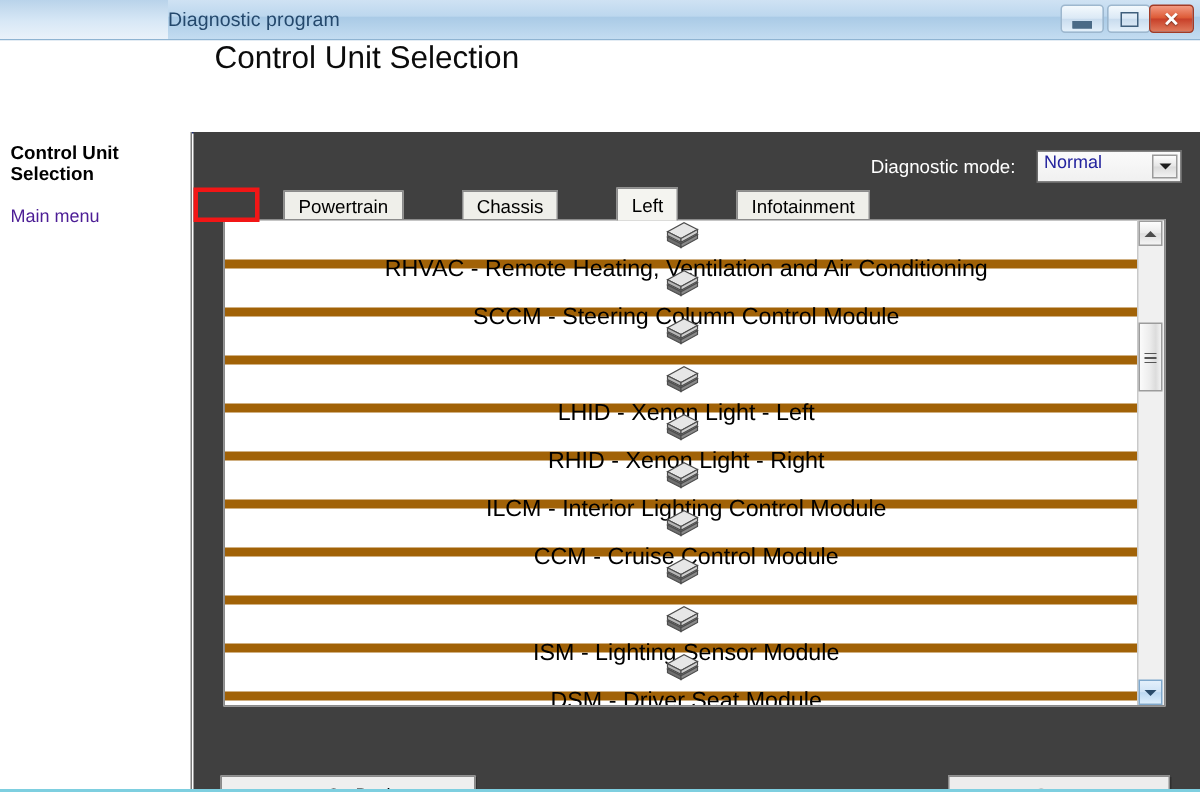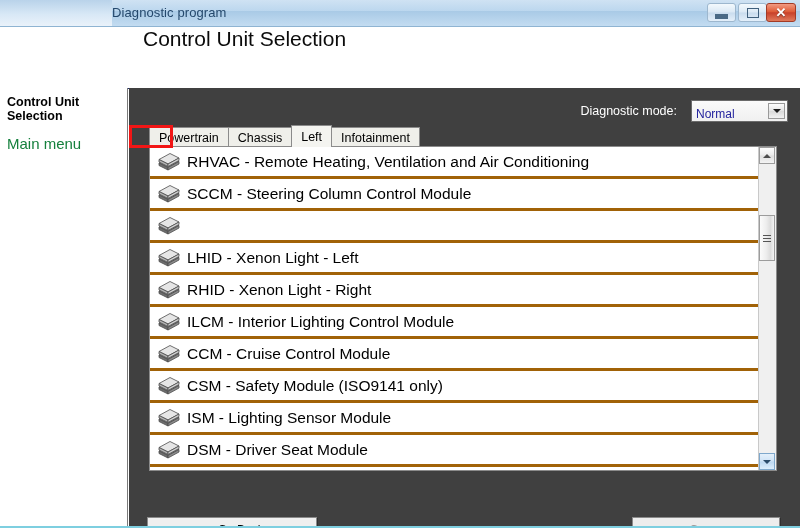--- a/index.html
+++ b/index.html
@@ -122,22 +122,22 @@
     padding: 7px 6px 0 7px;
   }
   #sidebar-title {
     font-size: 12.5px;
     font-weight: bold;
     color: #000000;
     line-height: 14px;
     margin-bottom: 14px;
   }
   #sidebar-mainmenu {
-    font-size: 15px;
-    color: #15803d;
+    font-size: 12px;
+    color: #4c1d95;
     line-height: 14px;
     cursor: pointer;
   }
 
   
   #content-panel {
     position: absolute;
     left: 129px; top: 88px;
     width: 671px;
     height: 438px;
@@ -160,21 +160,21 @@
     white-space: nowrap;
   }
   #diag-select {
     width: 97px;
     height: 22px;
     box-sizing: border-box;
     border: 1px solid #6b6b6b;
     background: linear-gradient(to bottom, #fbfbfb 0%, #f0f0f0 100%);
     position: relative;
     display: flex;
-    align-items: flex-end;
+    align-items: flex-start;
   }
   #diag-select-value {
     font-size: 12px;
     color: #23239e;
     padding-left: 4px;
   }
   #diag-select-arrow {
     position: absolute;
     right: 2px; top: 2px;
     width: 17px; height: 16px;
@@ -207,20 +207,21 @@
     padding: 0 9px;
     font-size: 12.5px;
     color: #000000;
     background: #efefea;
     border: 1px solid #8b8b8b;
     border-bottom: none;
     display: flex;
     align-items: center;
     margin-right: -1px;
     white-space: nowrap;
+    margin-left: 40px;
   }
   .tab.selected {
     background: #f4f4f0;
     height: 22px;
     z-index: 3;
     position: relative;
   }
 
   
   #tab-highlight {
@@ -248,25 +249,26 @@
     overflow: hidden;
     display: flex;
   }
   #list-items {
     flex: 1 1 auto;
     overflow: hidden;
   }
   .list-row {
     height: 32px;
     box-sizing: border-box;
-    border-bottom: 3px solid #a16207;
+    border-bottom: 6px solid #a16207;
     display: flex;
     align-items: center;
     padding-left: 7px;
     cursor: pointer;
+    flex-direction: column;
   }
   .module-icon {
     width: 24px;
     height: 19px;
     flex: 0 0 24px;
     margin-right: 6px;
     position: relative;
   }
   .row-label {
     font-size: 15.5px;
@@ -498,21 +500,20 @@
           </div>
           <div class="list-row">
             <span class="module-icon"><svg width="24" height="19" viewBox="0 0 24 19" xmlns="http://www.w3.org/2000/svg">
                 <polygon points="2,11 11,15.5 22,9.5 13,5" fill="#9a9a9a" stroke="#4d4d4d" stroke-width="0.8"></polygon>
                 <polygon points="2,11 2,13.5 11,18 11,15.5" fill="#6f6f6f" stroke="#4d4d4d" stroke-width="0.8"></polygon>
                 <polygon points="11,15.5 11,18 22,12 22,9.5" fill="#8a8a8a" stroke="#4d4d4d" stroke-width="0.8"></polygon>
                 <polygon points="2,7.5 11,12 22,6 13,1.5" fill="#e6e6e6" stroke="#4d4d4d" stroke-width="0.8"></polygon>
                 <polygon points="2,7.5 2,10 11,14.5 11,12" fill="#b5b5b5" stroke="#4d4d4d" stroke-width="0.8"></polygon>
                 <polygon points="11,12 11,14.5 22,8.5 22,6" fill="#cfcfcf" stroke="#4d4d4d" stroke-width="0.8"></polygon>
               </svg></span>
-            <span class="row-label">CSM - Safety Module (ISO9141 only)</span>
           </div>
           <div class="list-row">
             <span class="module-icon"><svg width="24" height="19" viewBox="0 0 24 19" xmlns="http://www.w3.org/2000/svg">
                 <polygon points="2,11 11,15.5 22,9.5 13,5" fill="#9a9a9a" stroke="#4d4d4d" stroke-width="0.8"></polygon>
                 <polygon points="2,11 2,13.5 11,18 11,15.5" fill="#6f6f6f" stroke="#4d4d4d" stroke-width="0.8"></polygon>
                 <polygon points="11,15.5 11,18 22,12 22,9.5" fill="#8a8a8a" stroke="#4d4d4d" stroke-width="0.8"></polygon>
                 <polygon points="2,7.5 11,12 22,6 13,1.5" fill="#e6e6e6" stroke="#4d4d4d" stroke-width="0.8"></polygon>
                 <polygon points="2,7.5 2,10 11,14.5 11,12" fill="#b5b5b5" stroke="#4d4d4d" stroke-width="0.8"></polygon>
                 <polygon points="11,12 11,14.5 22,8.5 22,6" fill="#cfcfcf" stroke="#4d4d4d" stroke-width="0.8"></polygon>
               </svg></span>

